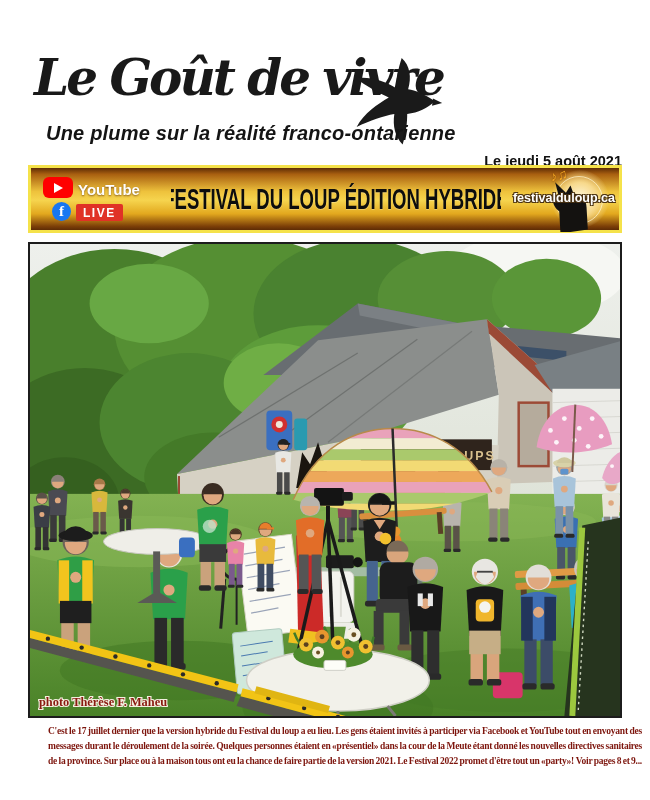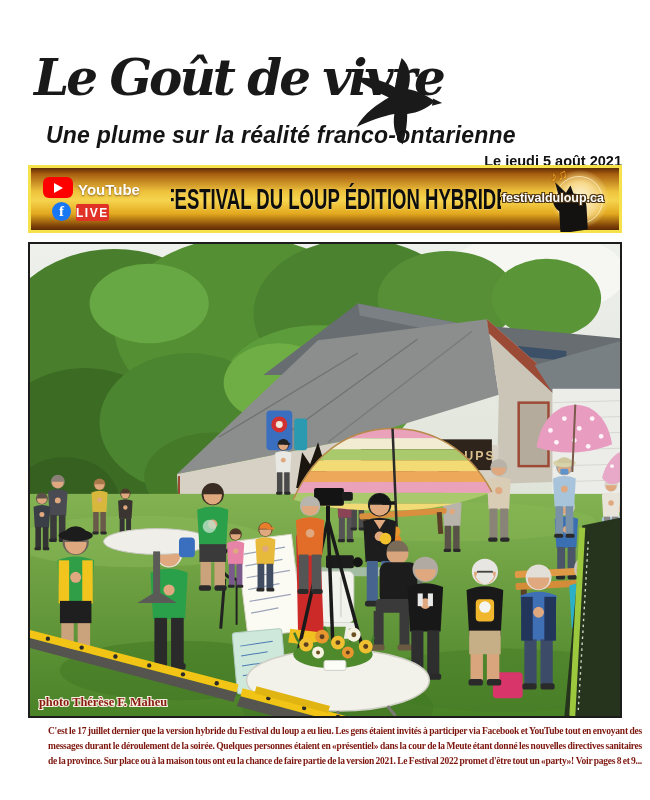--- a/index.html
+++ b/index.html
@@ -3,49 +3,49 @@
 <meta charset="utf-8">
 <style>
   html,body{margin:0;padding:0;background:#888;}
   .page{position:relative;width:650px;height:800px;background:#ffffff;overflow:hidden;
         font-family:"Liberation Sans",sans-serif;margin:0 auto;}
   
   .masthead-title{position:absolute;left:34px;top:48px;font-family:"DejaVu Serif",serif;
     font-style:italic;font-weight:bold;font-size:50px;letter-spacing:-3px;color:#191919;white-space:nowrap;}
   .bird{position:absolute;left:352px;top:56px;width:92px;height:94px;}
   .tagline{position:absolute;left:46px;top:122px;font-style:italic;font-weight:bold;
-    font-size:23px;color:#141414;letter-spacing:.2px;}
+    font-size:20px;color:#141414;letter-spacing:.2px;}
   .issue-info{position:absolute;right:28px;top:116px;text-align:right;font-weight:bold;
     font-size:14.5px;line-height:1.3;color:#111;margin-top:36px;}
   
   .banner{position:absolute;left:28px;top:165px;width:588px;height:62px;border:3px solid #f5e24a;
     background:linear-gradient(180deg,#5e2c05 0%,#a85f10 10%,#eec23c 38%,#f6d44e 52%,#e2a81e 74%,#7c3f08 94%,#5e2c05 100%);
     display:flex;align-items:center;}
   .social{width:128px;padding-left:12px;display:flex;flex-direction:column;gap:4px;}
   .social-row{display:flex;align-items:flex-end;gap:5px;}
   .yt-badge{width:30px;height:21px;background:#ff0000;border-radius:6px;position:relative;flex:0 0 auto;}
   .yt-badge::after{content:"";position:absolute;left:11px;top:5.5px;border-left:9px solid #fff;
     border-top:5px solid transparent;border-bottom:5px solid transparent;}
   .yt-text{color:#fff;font-weight:bold;font-size:15px;text-shadow:0 1px 2px rgba(60,20,0,.6);}
   .fb-badge{width:19px;height:19px;border-radius:50%;background:#1877f2;color:#fff;font-weight:bold;
     font-family:"Liberation Serif",serif;font-size:15px;text-align:center;line-height:18px;margin-left:9px;flex:0 0 auto;}
   .live-badge{background:#e03226;color:#fff;font-weight:bold;font-size:12px;letter-spacing:1.5px;
-    padding:2px 0 1px;border-radius:2px;}
+    padding:2px 7px 1px;border-radius:2px;}
   .banner-title-wrap{flex:1;display:flex;justify-content:center;overflow:hidden;}
   .banner-title{font-weight:bold;font-size:29px;letter-spacing:0;color:#0d0d0d;white-space:nowrap;
     transform:scaleX(.64);transform-origin:center;text-shadow:0 1px 0 rgba(255,255,255,.25);}
   .wolf-block{width:118px;height:100%;position:relative;flex:0 0 auto;}
   .moon{position:absolute;right:10px;top:2px;width:58px;height:58px;border-radius:50%;
     background:radial-gradient(circle,#fff8dc 0%,#f7d98c 40%,rgba(247,217,140,0) 72%);}
   .moon-ring{position:absolute;right:16px;top:8px;width:46px;height:46px;border-radius:50%;
     border:1px solid rgba(255,246,210,.7);}
   .wolf-svg{position:absolute;right:24px;bottom:-2px;width:46px;height:58px;}
   .music-notes{position:absolute;right:52px;top:-1px;font-size:14px;color:#f5a623;
     text-shadow:0 0 2px #6a3a00;transform:rotate(-12deg);}
-  .site-text{position:absolute;right:15px;top:23px;font-weight:bold;font-size:12.5px;color:#fff;
+  .site-text{position:absolute;right:4px;top:23px;font-weight:bold;font-size:12.5px;color:#fff;
     text-shadow:-1px -1px 0 #4a3212,1px -1px 0 #4a3212,-1px 1px 0 #4a3212,1px 1px 0 #4a3212;z-index:3;}
   
   .photo{position:absolute;left:28px;top:242px;width:594px;height:476px;border:2px solid #1c1c1c;
     box-sizing:border-box;background:#dfe3da;}
   .photo svg{display:block;width:100%;height:100%;}
   
   .caption{position:absolute;left:28px;top:724px;width:594px;font-family:"Liberation Serif",serif;
     font-weight:bold;font-size:9.5px;letter-spacing:-.25px;word-spacing:-.6px;line-height:15px;
     color:#7d150d;text-align:justify;margin-left:20px;}
   .see-pages{position:absolute;right:0;bottom:0;color:#7d150d;font-weight:bold;}

